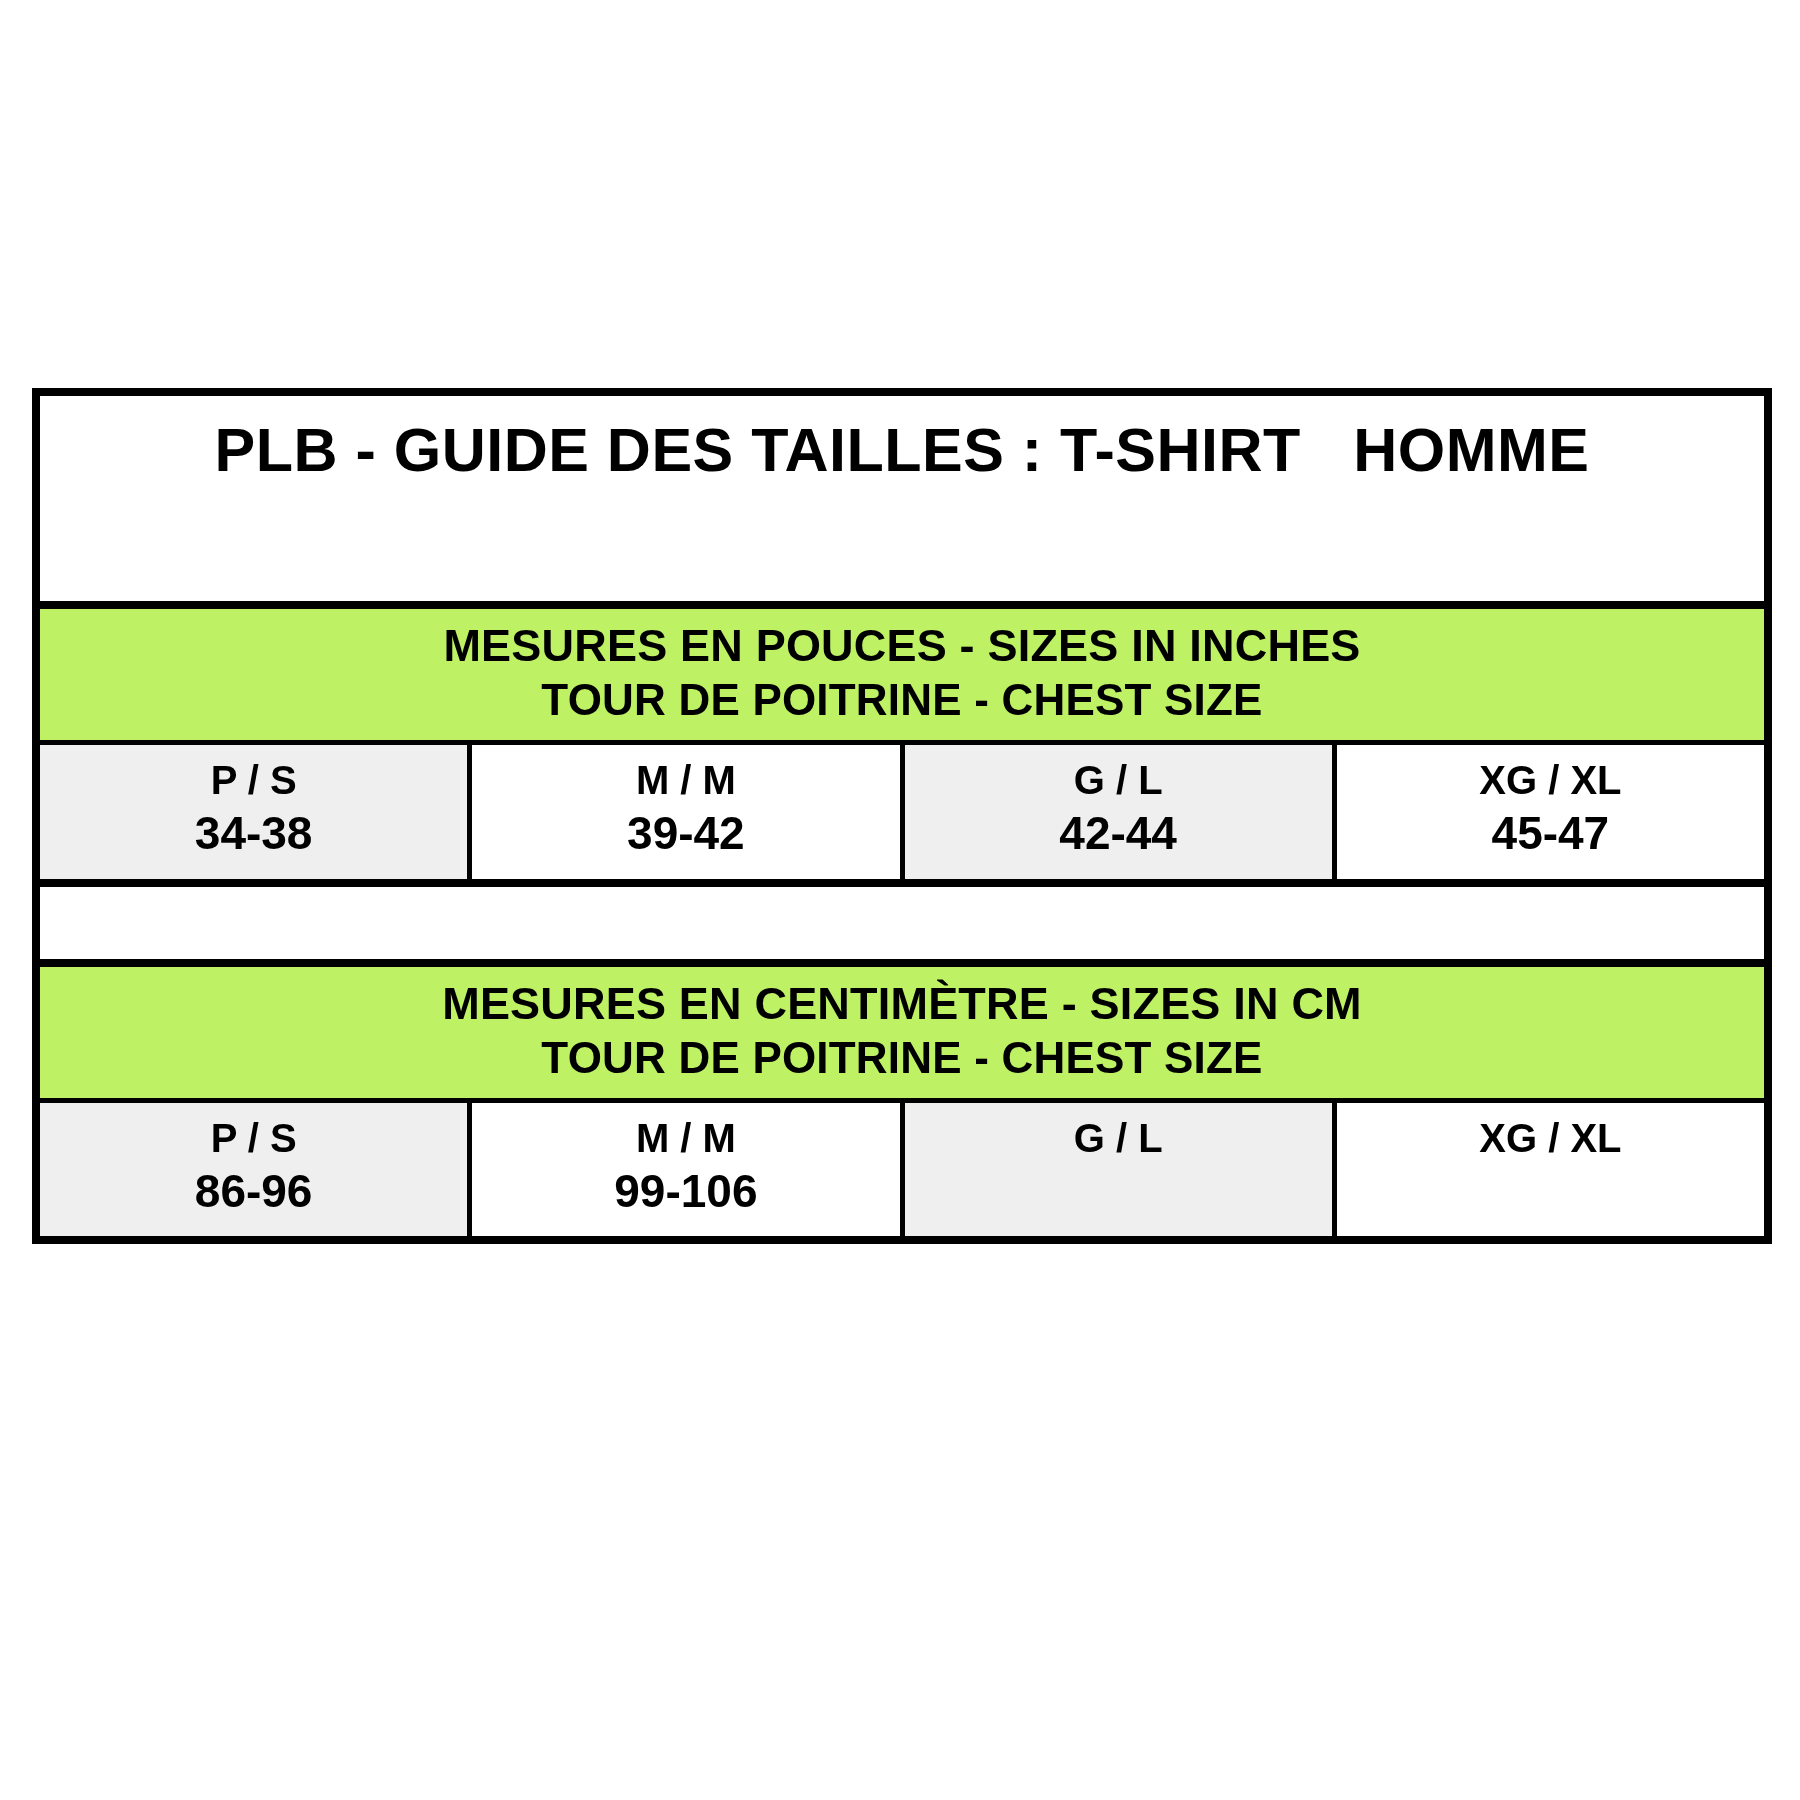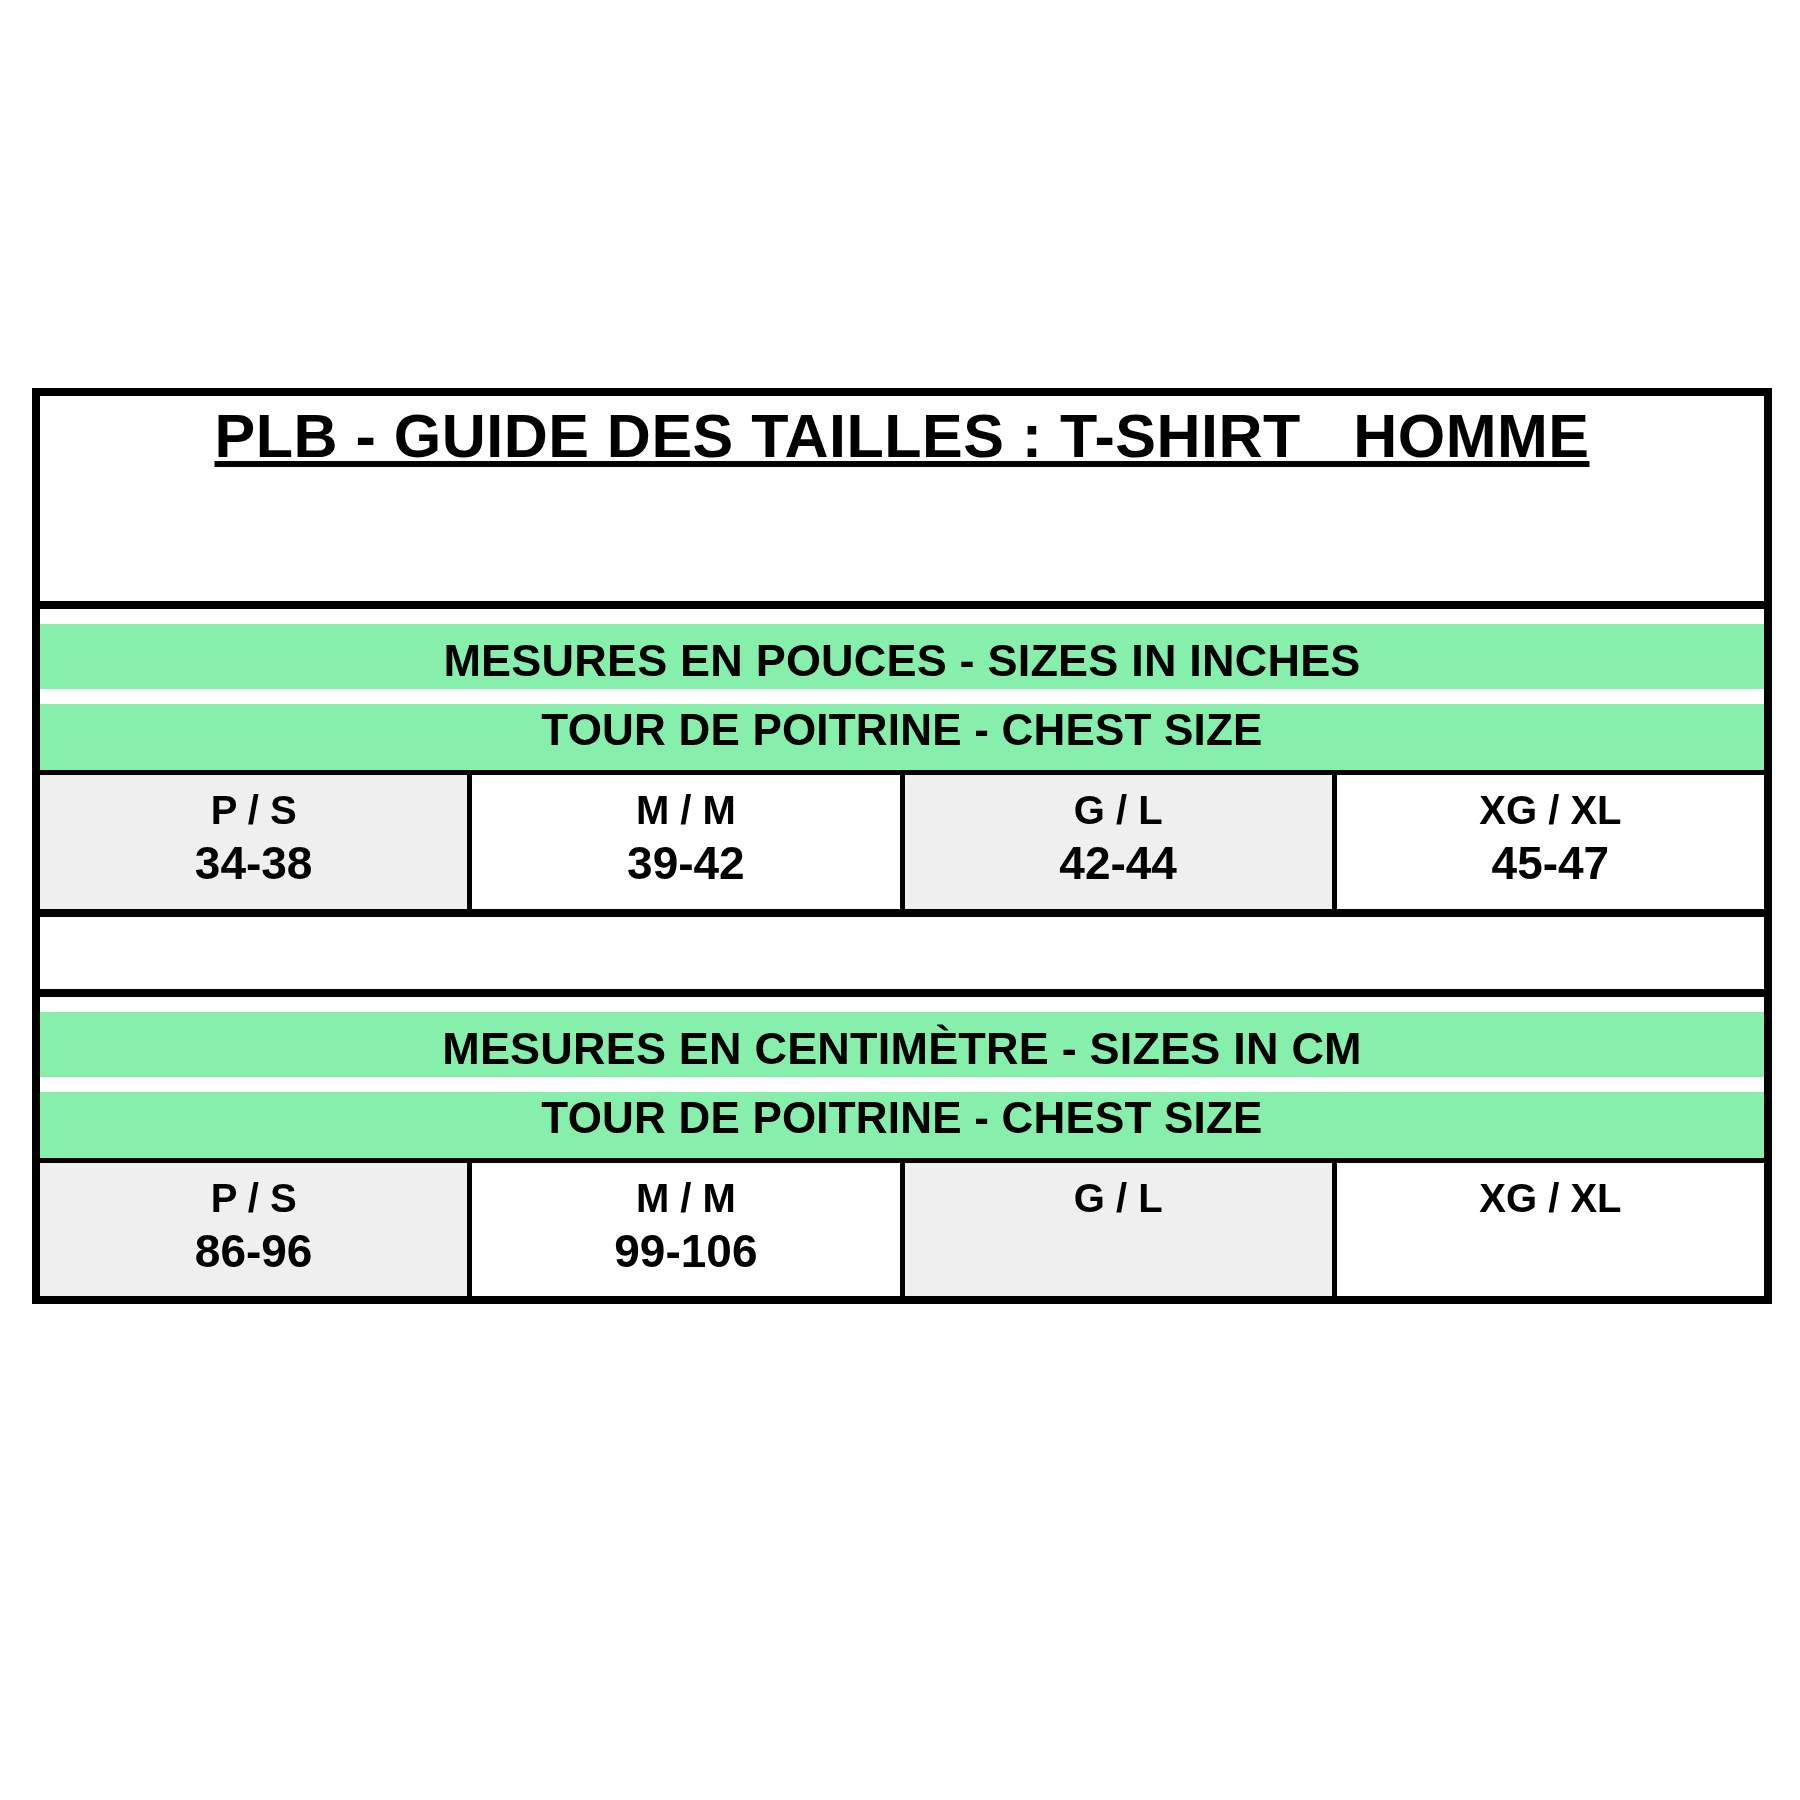--- a/index.html
+++ b/index.html
@@ -35,37 +35,35 @@
     background: #ffffff;
     height: 205px;
     display: flex;
     align-items: flex-start;
     justify-content: center;
   }
   .title-text {
     font-size: 61px;
     font-weight: bold;
     letter-spacing: 0.5px;
-    padding-top: 8px;
+    padding-top: 22px;
     white-space: pre;
     text-align: center;
     line-height: 1.05;
-    text-decoration: underline;
   }
 
   
   .band {
-    background: #86efac;
+    background: #bef264;
     text-align: center;
     font-size: 45px;
     font-weight: bold;
     line-height: 1.0;
     padding: 14px 0 6px 0;
     letter-spacing: 0.2px;
-    margin-top: 15px;
   }
   .band.sub {
     padding: 4px 0 18px 0;
     font-size: 44px;
   }
 
   
   .grid {
     display: flex;
     border-top: 5px solid #000;

